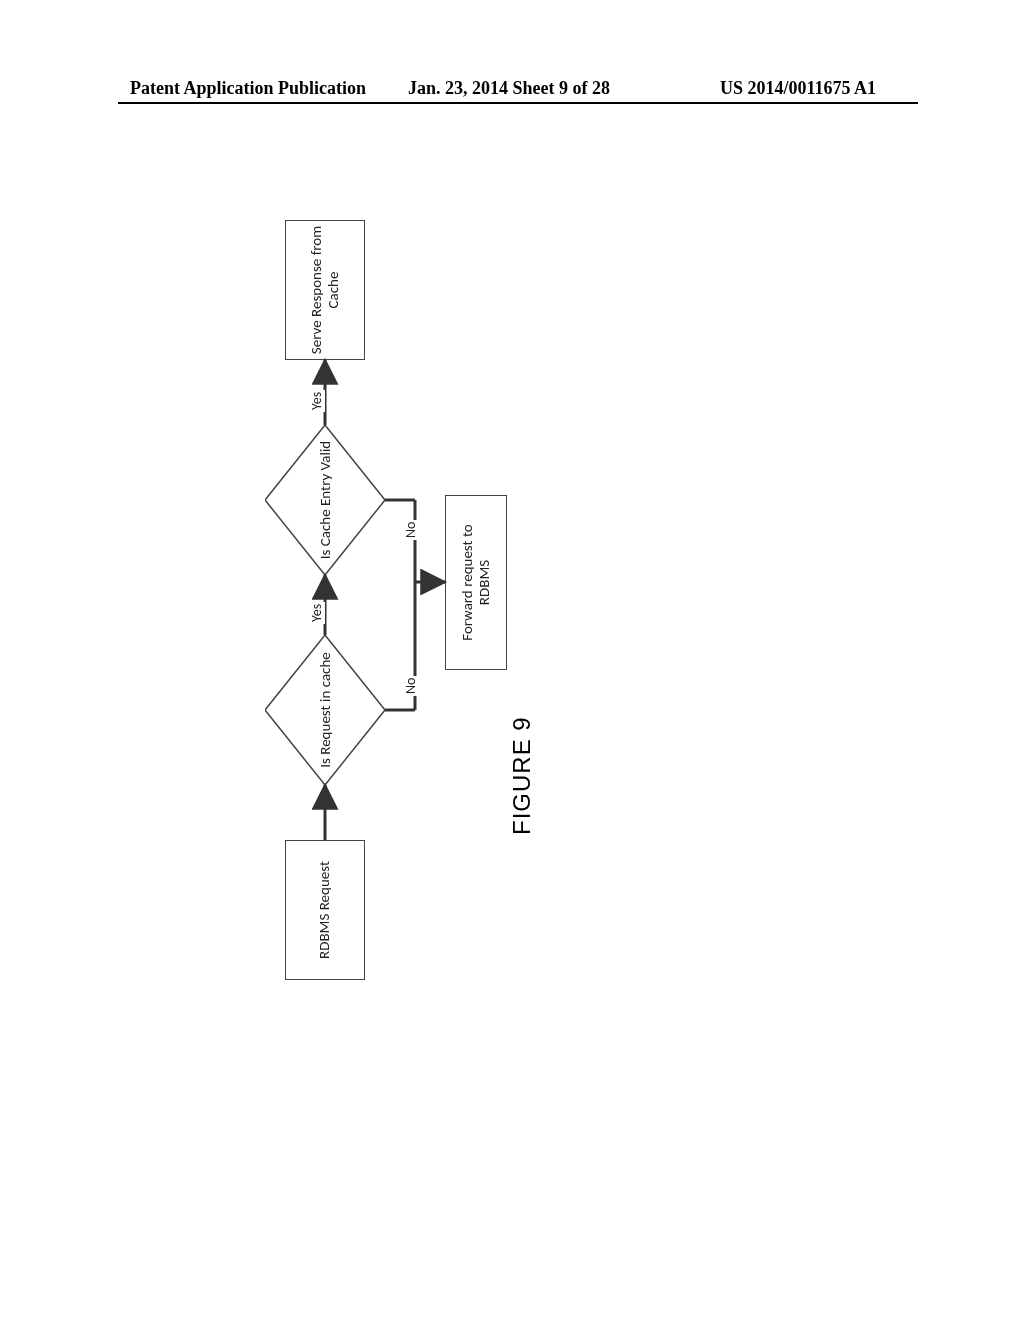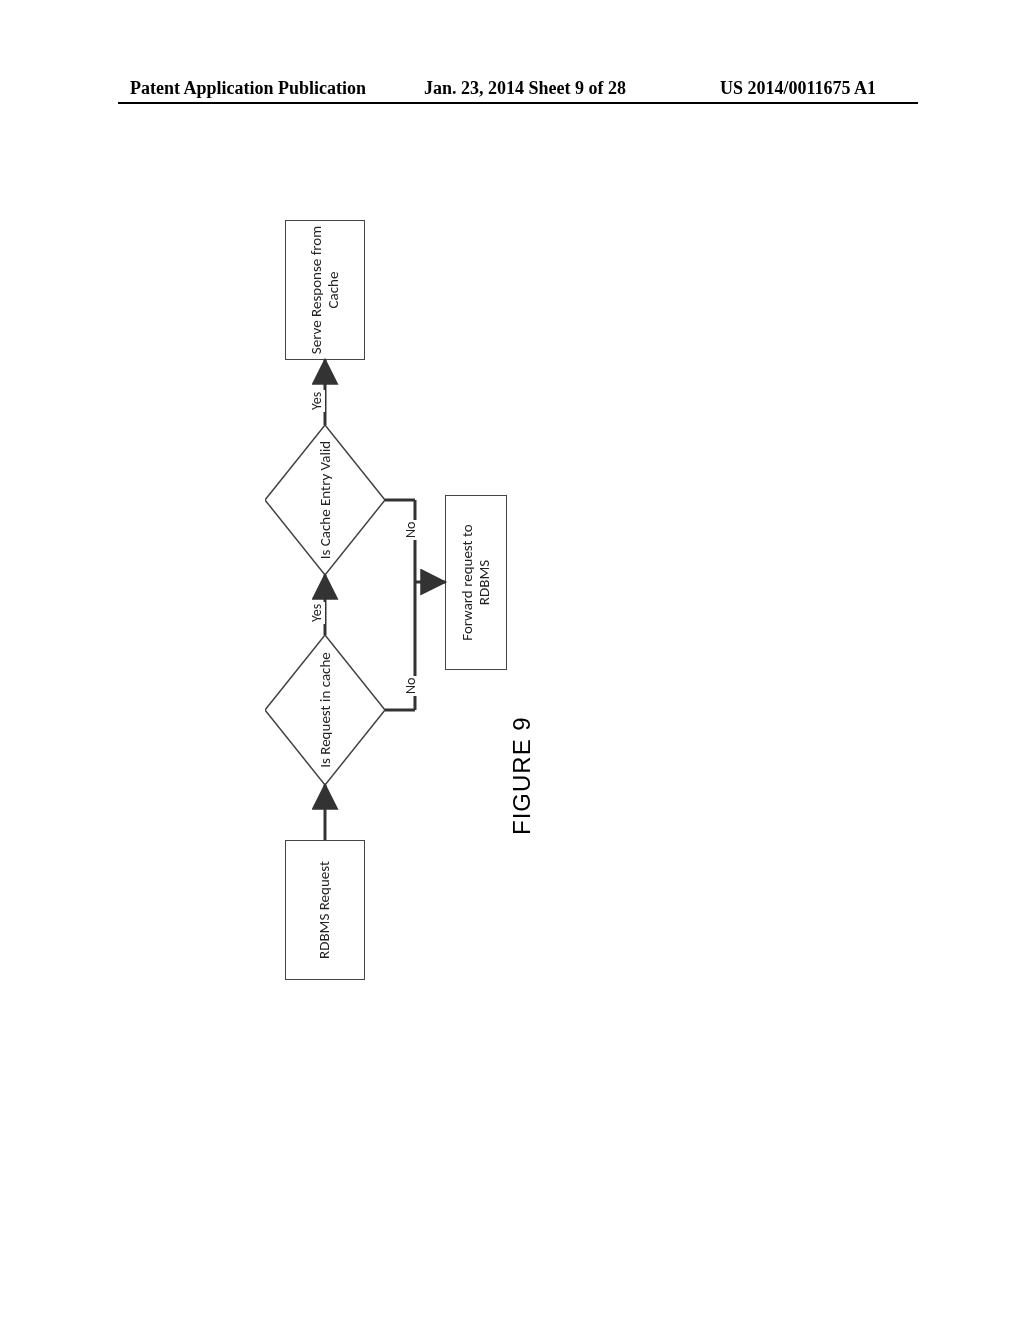--- a/index.html
+++ b/index.html
@@ -23,21 +23,21 @@
     width: 1024px;
     font-size: 18px;
     font-weight: bold;
   }
   .header .left {
     position: absolute;
     left: 130px;
   }
   .header .center {
     position: absolute;
-    left: 424px;
+    left: 408px;
   }
   .header .right {
     position: absolute;
     left: 720px;
   }
   .header-rule {
     position: absolute;
     top: 102px;
     left: 118px;
     width: 800px;

